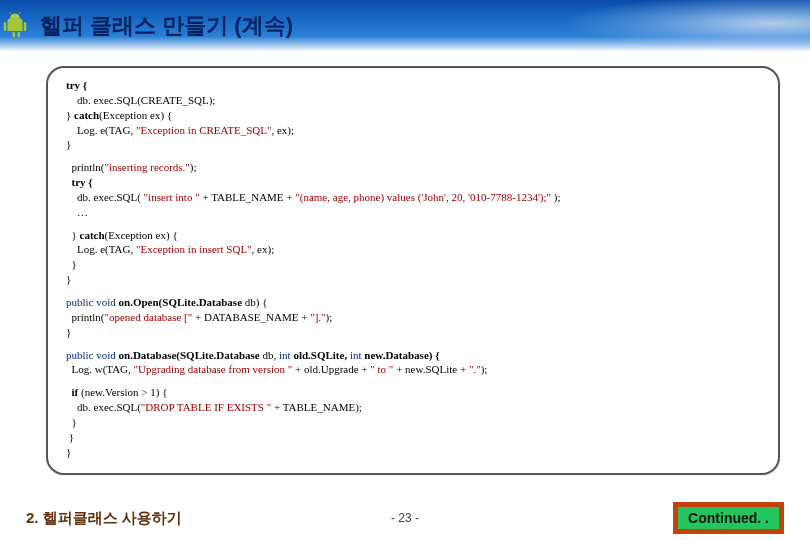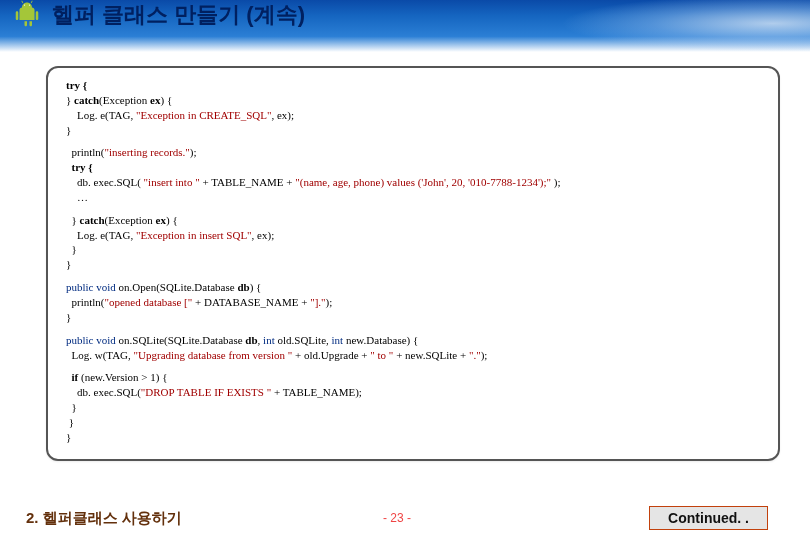--- a/index.html
+++ b/index.html
@@ -1,52 +1,53 @@
 <!DOCTYPE html>
 <html><head>
 <meta charset="utf-8">
 <style>
 *{margin:0;padding:0;box-sizing:border-box}
 body{width:810px;height:540px;font-family:"Malgun Gothic",Arial,sans-serif;position:relative;background:#fff;overflow:hidden}
-.header{height:52px;background:linear-gradient(180deg,#0a4aa8 0%,#1565c0 30%,#2b7fd5 70%,#fff 100%);display:flex;align-items:flex-start;padding-left:12px;position:relative}
+.header{height:52px;background:linear-gradient(180deg,#0a4aa8 0%,#1565c0 30%,#2b7fd5 70%,#fff 100%);display:flex;align-items:center;position:relative}
 .header::after{content:"";position:absolute;right:0;top:0;bottom:0;width:250px;background:radial-gradient(ellipse at 85% 45%,rgba(255,255,255,.65) 0%,rgba(180,210,245,.35) 40%,transparent 70%);pointer-events:none}
 .android-icon{width:30px;height:30px;margin-right:10px;position:relative}
 .android-icon svg{width:100%;height:100%}
 .title{color:#002060;font-size:22px;font-weight:700}
-.code-box{margin:14px 30px 4px 46px;border:2px solid #555;border-radius:12px;padding:10px 14px 10px 18px;background:#fff;font-size:11px;line-height:1.35;font-family:"Times New Roman",serif;box-shadow:0 1px 2px rgba(0,0,0,.08)}
+.code-box{margin:14px 30px 4px 46px;border:2px solid #555;border-radius:18px;padding:10px 14px 10px 18px;background:#fff;font-size:11px;line-height:1.35;font-family:"Times New Roman",serif;box-shadow:0 1px 2px rgba(0,0,0,.08)}
 .code-box .line{white-space:pre}
 .kw{color:#000;font-weight:700}
 .str{color:#a00000}
 .mod{color:#002b80;font-weight:400}
-.typ{color:#000;font-weight:400}
-.id{color:#000;font-weight:700}
-.footer{position:absolute;bottom:8px;left:0;right:16px;height:28px;display:flex;align-items:center;justify-content:space-between;padding:0 26px}
+.typ{color:#000;font-weight:700}
+.id{color:#000;font-weight:400}
+.footer{position:absolute;bottom:8px;left:0;right:0;height:28px;display:flex;align-items:center;justify-content:space-between;padding:0 26px}
 .footer-left{color:#63300c;font-size:15px;font-weight:700}
-.page-no{color:#ef4444;font-size:12px;font-family:Arial,sans-serif;position:absolute;left:50%;transform:translateX(-50%)}
-.cont-box{border:1px solid #c2410c;padding:3px 18px;font-size:14px;font-weight:700;color:#111;background:#e5e5e5}
+.page-no{color:#404040;font-size:12px;font-family:Arial,sans-serif;position:absolute;left:50%;transform:translateX(-50%)}
+.cont-box{border:5px solid #c2410c;padding:3px 10px;font-size:14px;font-weight:700;color:#111;background:#22c55e}
 .blk{margin-bottom:8px}
 </style>
 </head>
 <body>
 
 <div class="header">
   <div class="android-icon">
     <svg viewBox="0 0 24 24">
         <path fill="#a4c639" d="M6 8c0-1.1.9-2 2-2h8c1.1 0 2 .9 2 2v8H6V8zm-2 1c-.55 0-1 .45-1 1v5c0 .55.45 1 1 1s1-.45 1-1v-5c0-.55-.45-1-1-1zm16 0c-.55 0-1 .45-1 1v5c0 .55.45 1 1 1s1-.45 1-1v-5c0-.55-.45-1-1-1zM8 6c0-2.21 1.79-4 4-4s4 1.79 4 4H8zm.5 11h1.5v3c0 .55.45 1 1 1s1-.45 1-1v-3h2v3c0 .55.45 1 1 1s1-.45 1-1v-3H18c0 0 0 0 0 0H8.5z"></path>
         <path fill="#a4c639" d="M8.5 2.5l-1-1.7.5-.3 1 1.7zm7 0l1-1.7-.5-.3-1 1.7z"></path>
         <circle cx="10" cy="4" r=".5" fill="#fff"></circle>
         <circle cx="14" cy="4" r=".5" fill="#fff"></circle>
       </svg>
   </div>
   <div class="title">헬퍼 클래스 만들기 (계속)</div>
 </div>
 
 <div class="code-box">
   <div class="blk">
     <div class="line"><span class="kw">try {</span></div>
+    <div class="line">    db. exec.SQL(CREATE_SQL);</div>
     <div class="line"><span>} </span><span class="kw">catch</span><span>(Exception </span><span class="id">ex</span><span>) {</span></div>
     <div class="line"><span>    Log. e(TAG, </span><span class="str">"Exception in CREATE_SQL"</span><span>, ex);</span></div>
     <div class="line">}</div>
   </div>
   <div class="blk">
     <div class="line"><span>  println(</span><span class="str">"inserting records."</span><span>);</span></div>
     <div class="line"><span class="kw">  try {</span></div>
     <div class="line"><span>    db. exec.SQL( </span><span class="str">"insert into "</span><span> + TABLE_NAME + </span><span class="str">"(name, age, phone) values ('John', 20, '010-7788-1234');"</span><span> );</span></div>
     <div class="line">    …</div>
   </div>
@@ -55,21 +56,21 @@
     <div class="line"><span>    Log. e(TAG, </span><span class="str">"Exception in insert SQL"</span><span>, ex);</span></div>
     <div class="line">  }</div>
     <div class="line">}</div>
   </div>
   <div class="blk">
     <div class="line"><span class="mod">public void</span><span class="typ"> on.Open</span><span class="typ">(SQLite.Database </span><span class="id">db</span><span>) {</span></div>
     <div class="line"><span>  println(</span><span class="str">"opened database ["</span><span> + DATABASE_NAME + </span><span class="str">"]."</span><span>);</span></div>
     <div class="line">}</div>
   </div>
   <div class="blk">
-    <div class="line"><span class="mod">public void</span><span class="typ"> on.SQLite</span><span class="typ">(SQLite.Database </span><span class="id">db</span><span>, </span><span class="mod">int</span><span class="typ"> old.SQLite, </span><span class="mod">int</span><span class="typ"> new.Database) {</span></div>
+    <div class="line"><span class="mod">public void</span><span class="typ"> on.Database</span><span class="typ">(SQLite.Database </span><span class="id">db</span><span>, </span><span class="mod">int</span><span class="typ"> old.SQLite, </span><span class="mod">int</span><span class="typ"> new.Database) {</span></div>
     <div class="line"><span>  Log. w(TAG, </span><span class="str">"Upgrading database from version "</span><span> + old.Upgrade + </span><span class="str">" to "</span><span> + new.SQLite + </span><span class="str">"."</span><span>);</span></div>
   </div>
   <div class="blk" style="margin-bottom:4px">
     <div class="line"><span class="kw">  if</span><span> (new.Version &gt; 1) {</span></div>
     <div class="line"><span>    db. exec.SQL(</span><span class="str">"DROP TABLE IF EXISTS "</span><span> + TABLE_NAME);</span></div>
     <div class="line">  }</div>
     <div class="line"> }</div>
     <div class="line">}</div>
   </div>
 </div>

